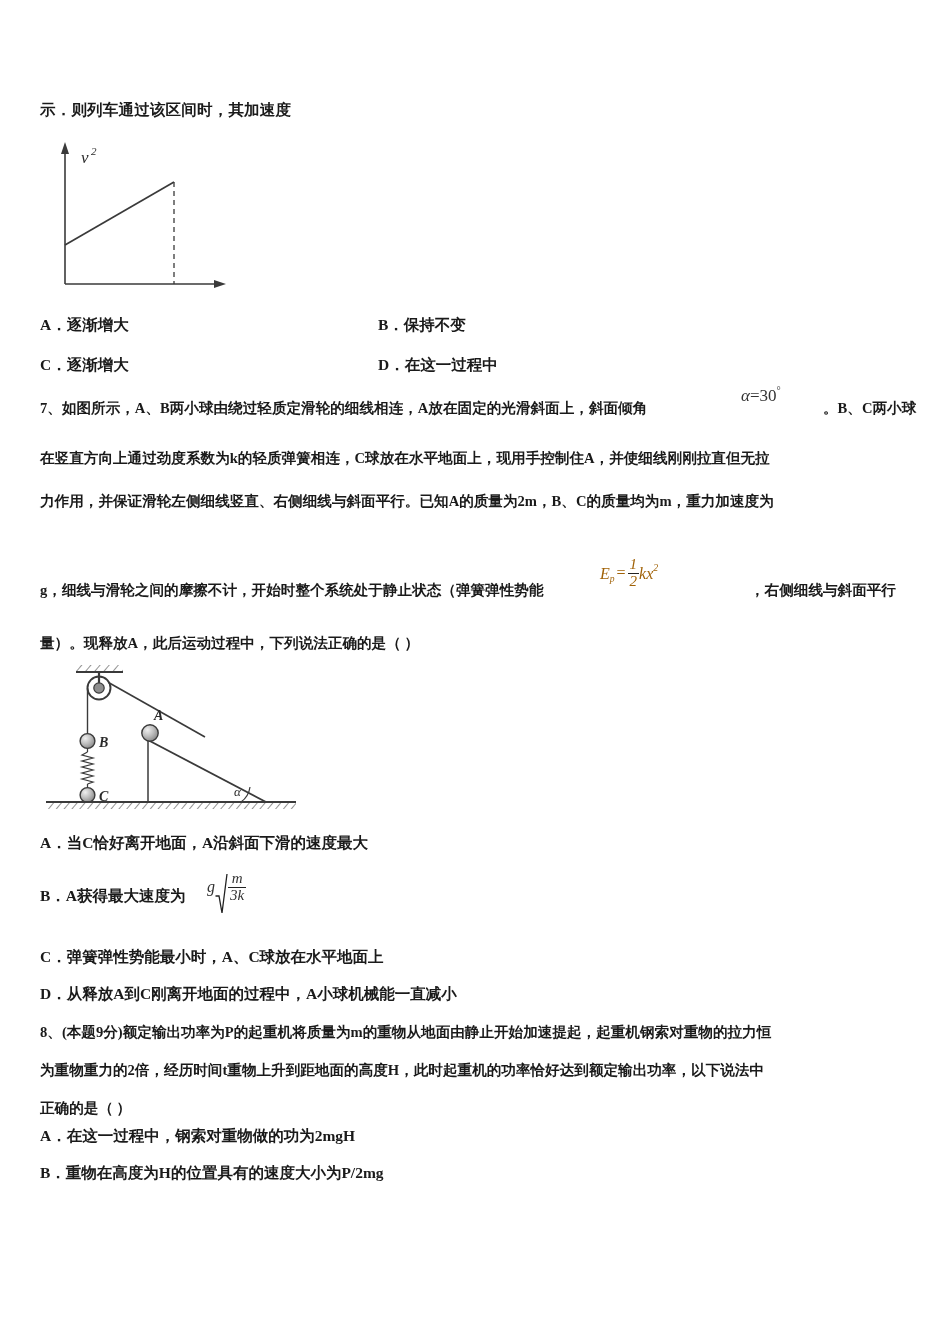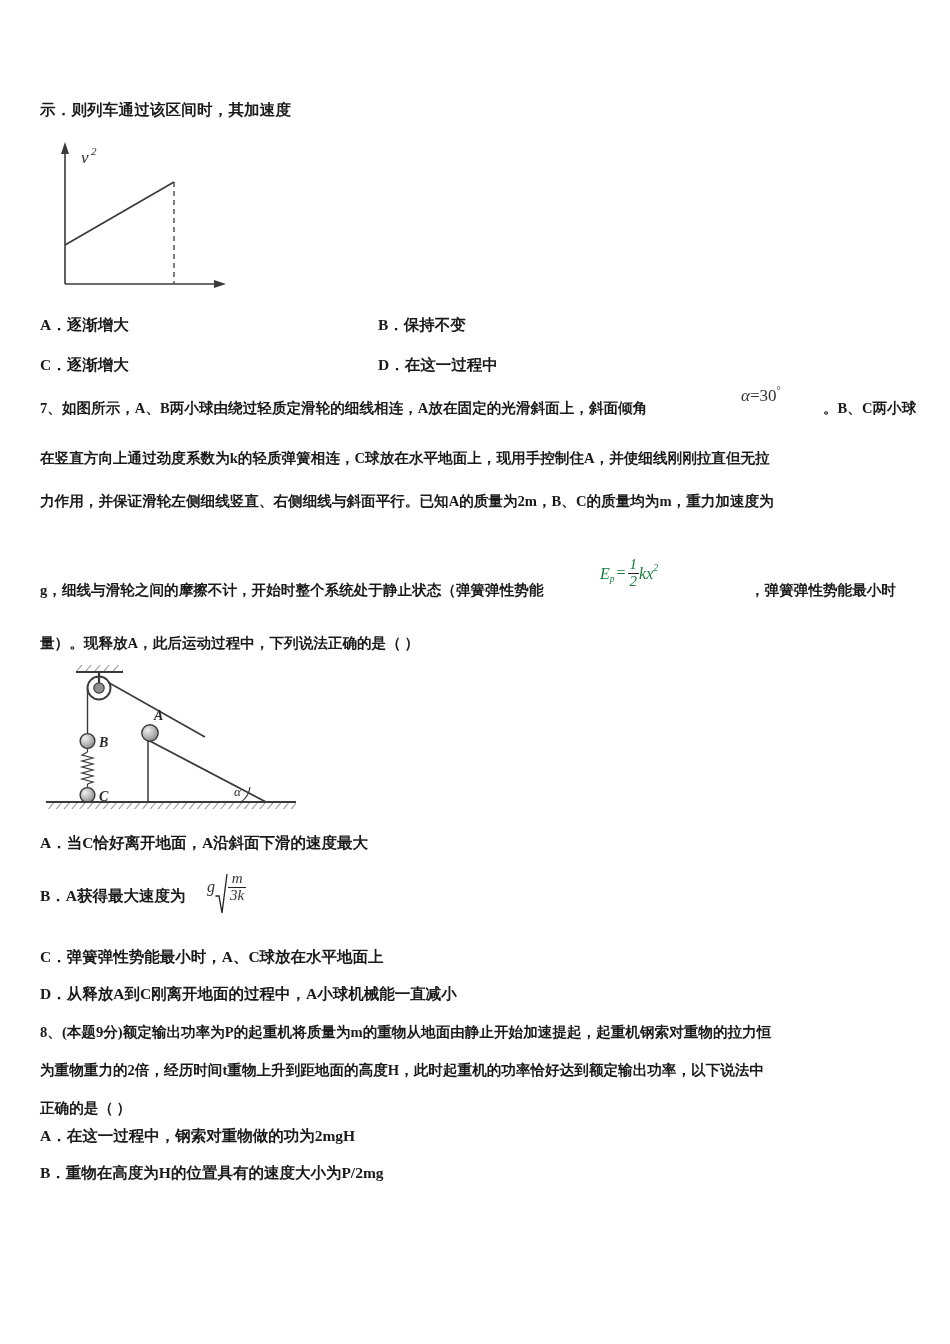--- a/index.html
+++ b/index.html
@@ -115,21 +115,21 @@
     font-size: 17px;
     white-space: nowrap;
     color: #333;
   }
 
   .ep-grp {
     position: absolute;
     font-family: "Liberation Serif", serif;
     white-space: nowrap;
     font-size: 16px;
-    color: #15803d;
+    color: #a16207;
   }
 
   .sqrt-grp {
     position: absolute;
     font-family: "Liberation Serif", serif;
     white-space: nowrap;
     font-size: 15px;
     color: #333;
   }
 
@@ -191,21 +191,21 @@
   <div class="body-ln" style="left:40px; top:448px; font-size:14.6px;">在竖直方向上通过劲度系数为k的轻质弹簧相连，C球放在水平地面上，现用手控制住A，并使细线刚刚拉直但无拉</div>
 
   <div class="body-ln" style="left:40px; top:491px; font-size:14.6px;">力作用，并保证滑轮左侧细线竖直、右侧细线与斜面平行。已知A的质量为2m，B、C的质量均为m，重力加速度为</div>
 
   <div class="body-ln" style="left:40px; top:580px; font-size:14.6px;">g，细线与滑轮之间的摩擦不计，开始时整个系统处于静止状态（弹簧弹性势能</div>
 
   <div class="ep-grp" style="left:600px; top:557px;">
     <span class="math" style="font-size:16px;">E</span><span class="sub">p</span><span style="font-style:normal; padding:0 2px;">=</span><span class="mfrac"><span class="num">1</span><span class="den">2</span></span><span class="math" style="font-size:16px;">kx</span><span class="sup">2</span>
   </div>
 
-  <div class="body-ln" style="left:750px; top:580px; font-size:14.6px;">，弹簧弹性势能最小时</div>
+  <div class="body-ln" style="left:750px; top:580px; font-size:14.6px;">，右侧细线与斜面平行</div>
 
   <div class="body-ln" style="left:40px; top:633px; font-size:14.6px;">量）。现释放A，此后运动过程中，下列说法正确的是（    ）</div>
 
   <div class="fig" style="left:38px; top:662px;">
     <svg width="270" height="150" viewBox="0 0 270 150">
       <defs>
         <pattern id="hatchTop" width="7" height="7" patternUnits="userSpaceOnUse" patternTransform="rotate(40)">
           <line x1="0" y1="0" x2="0" y2="7" stroke="#3a3a3a" stroke-width="1.1"></line>
         </pattern>
         <pattern id="hatchGround" width="6" height="6" patternUnits="userSpaceOnUse" patternTransform="rotate(40)">

